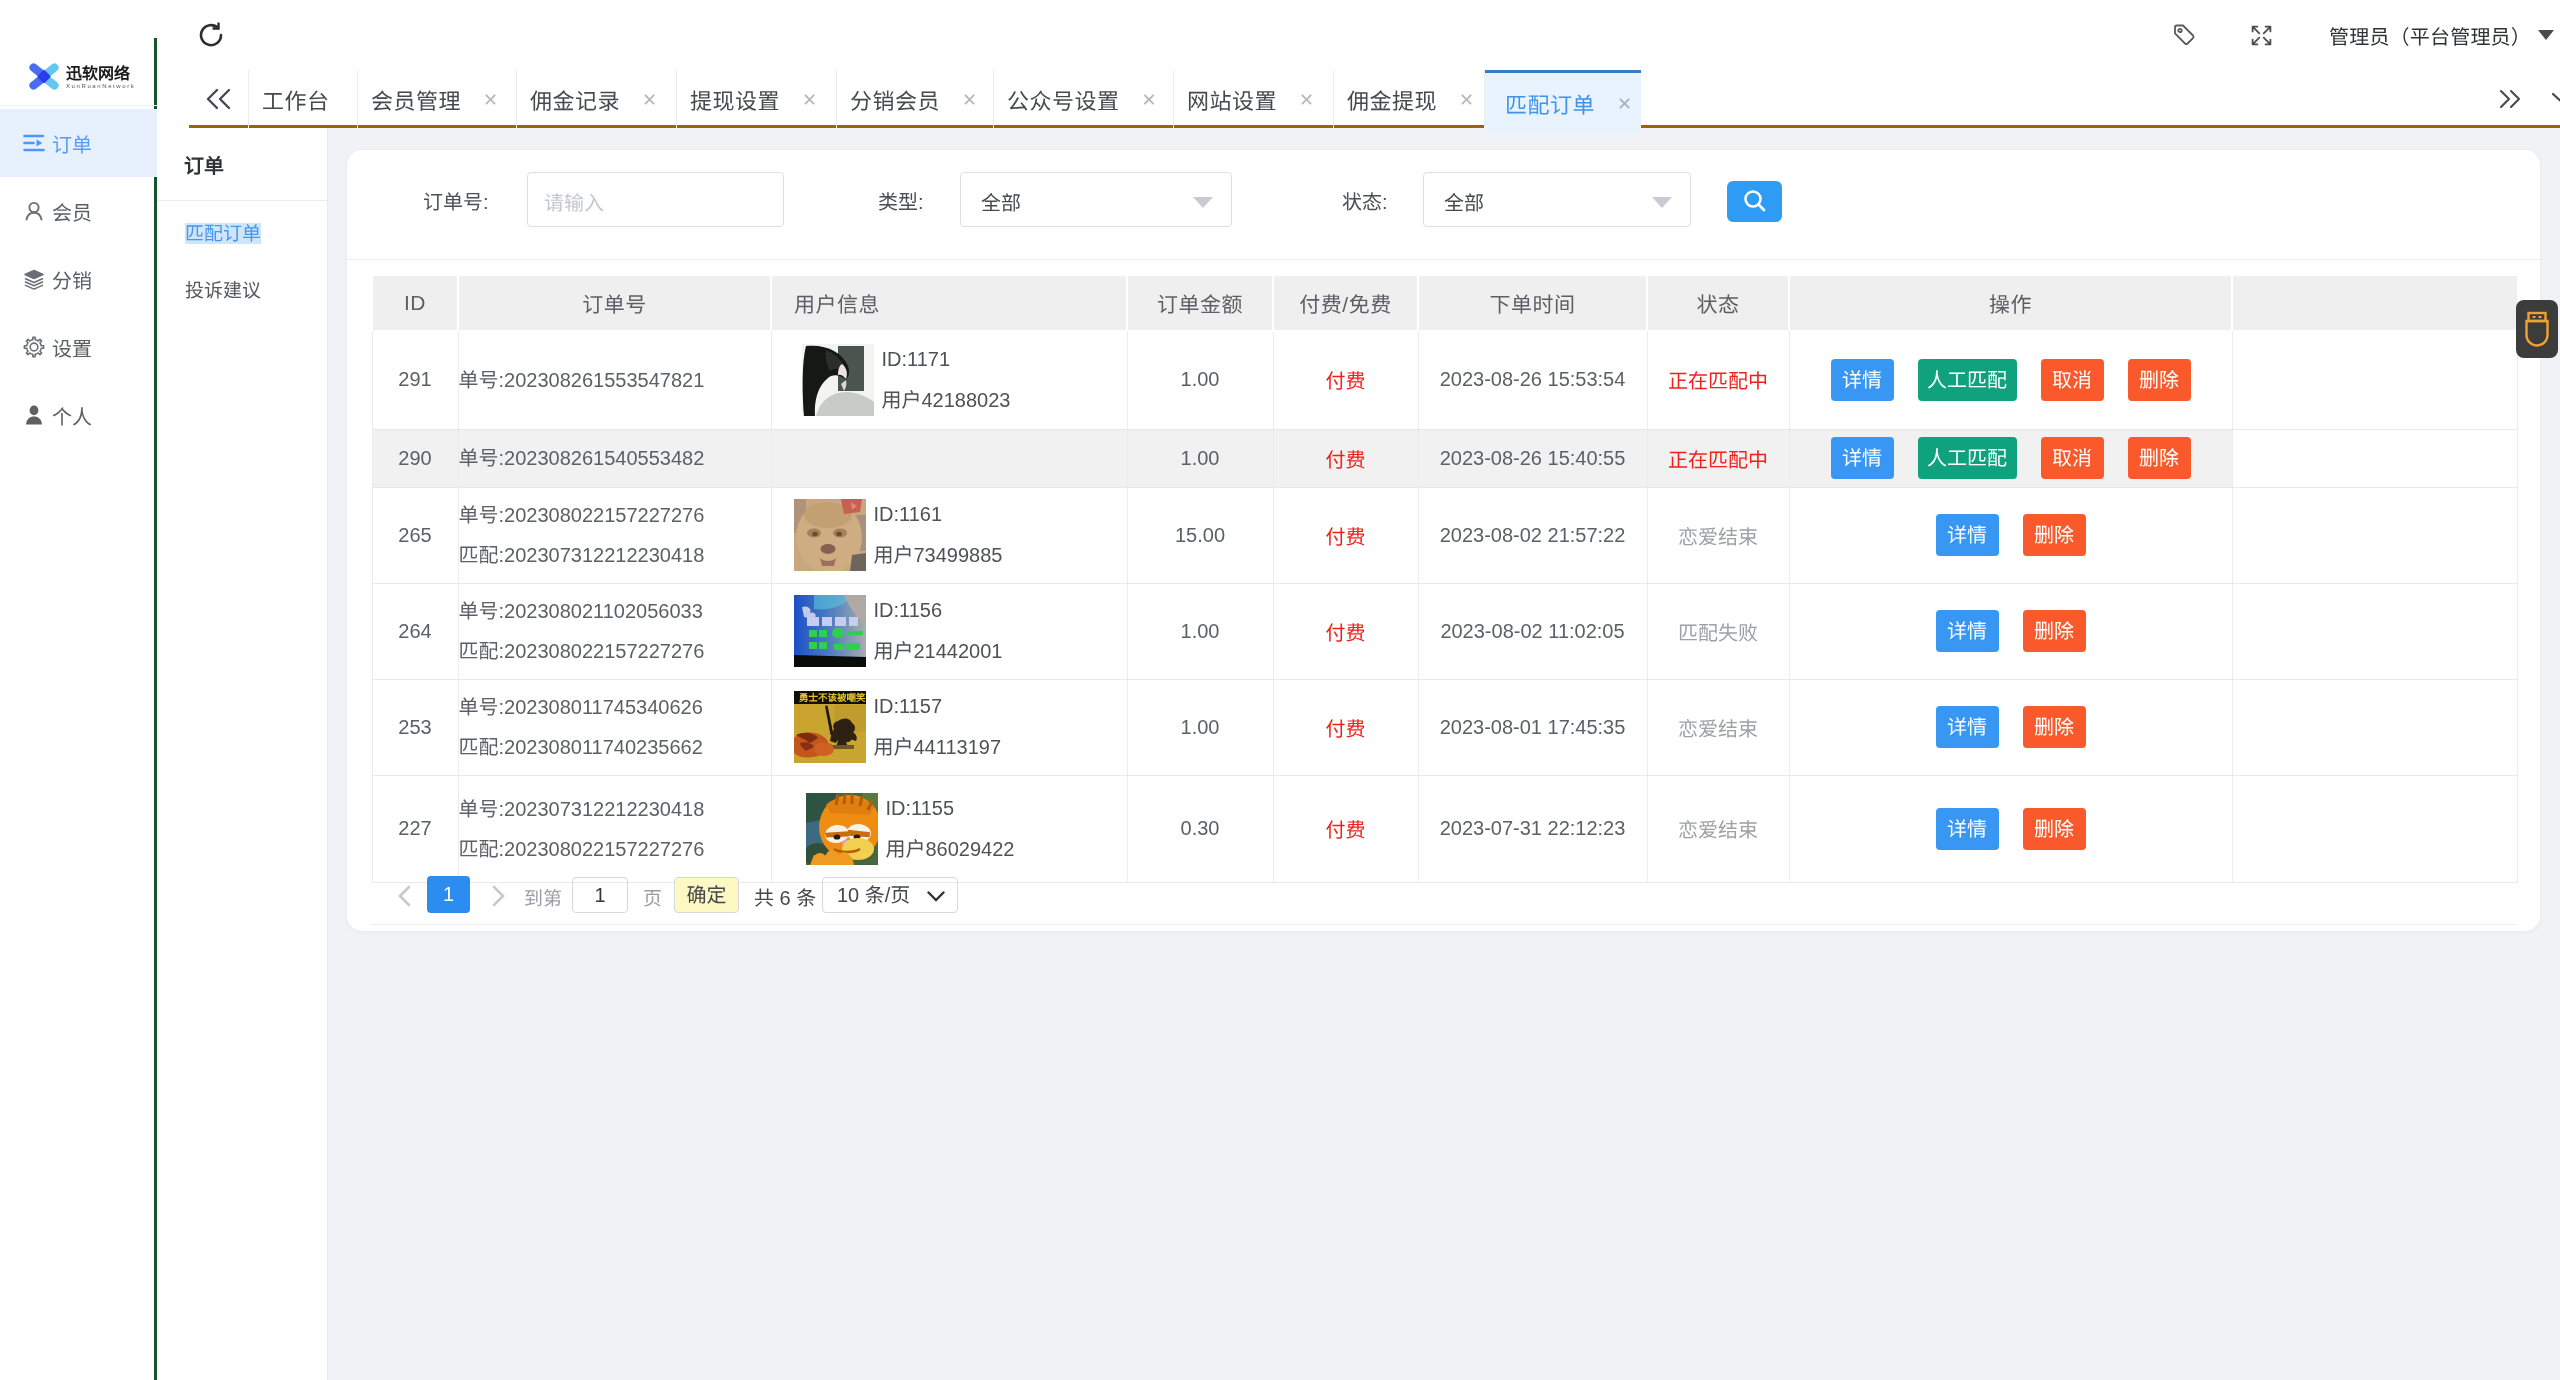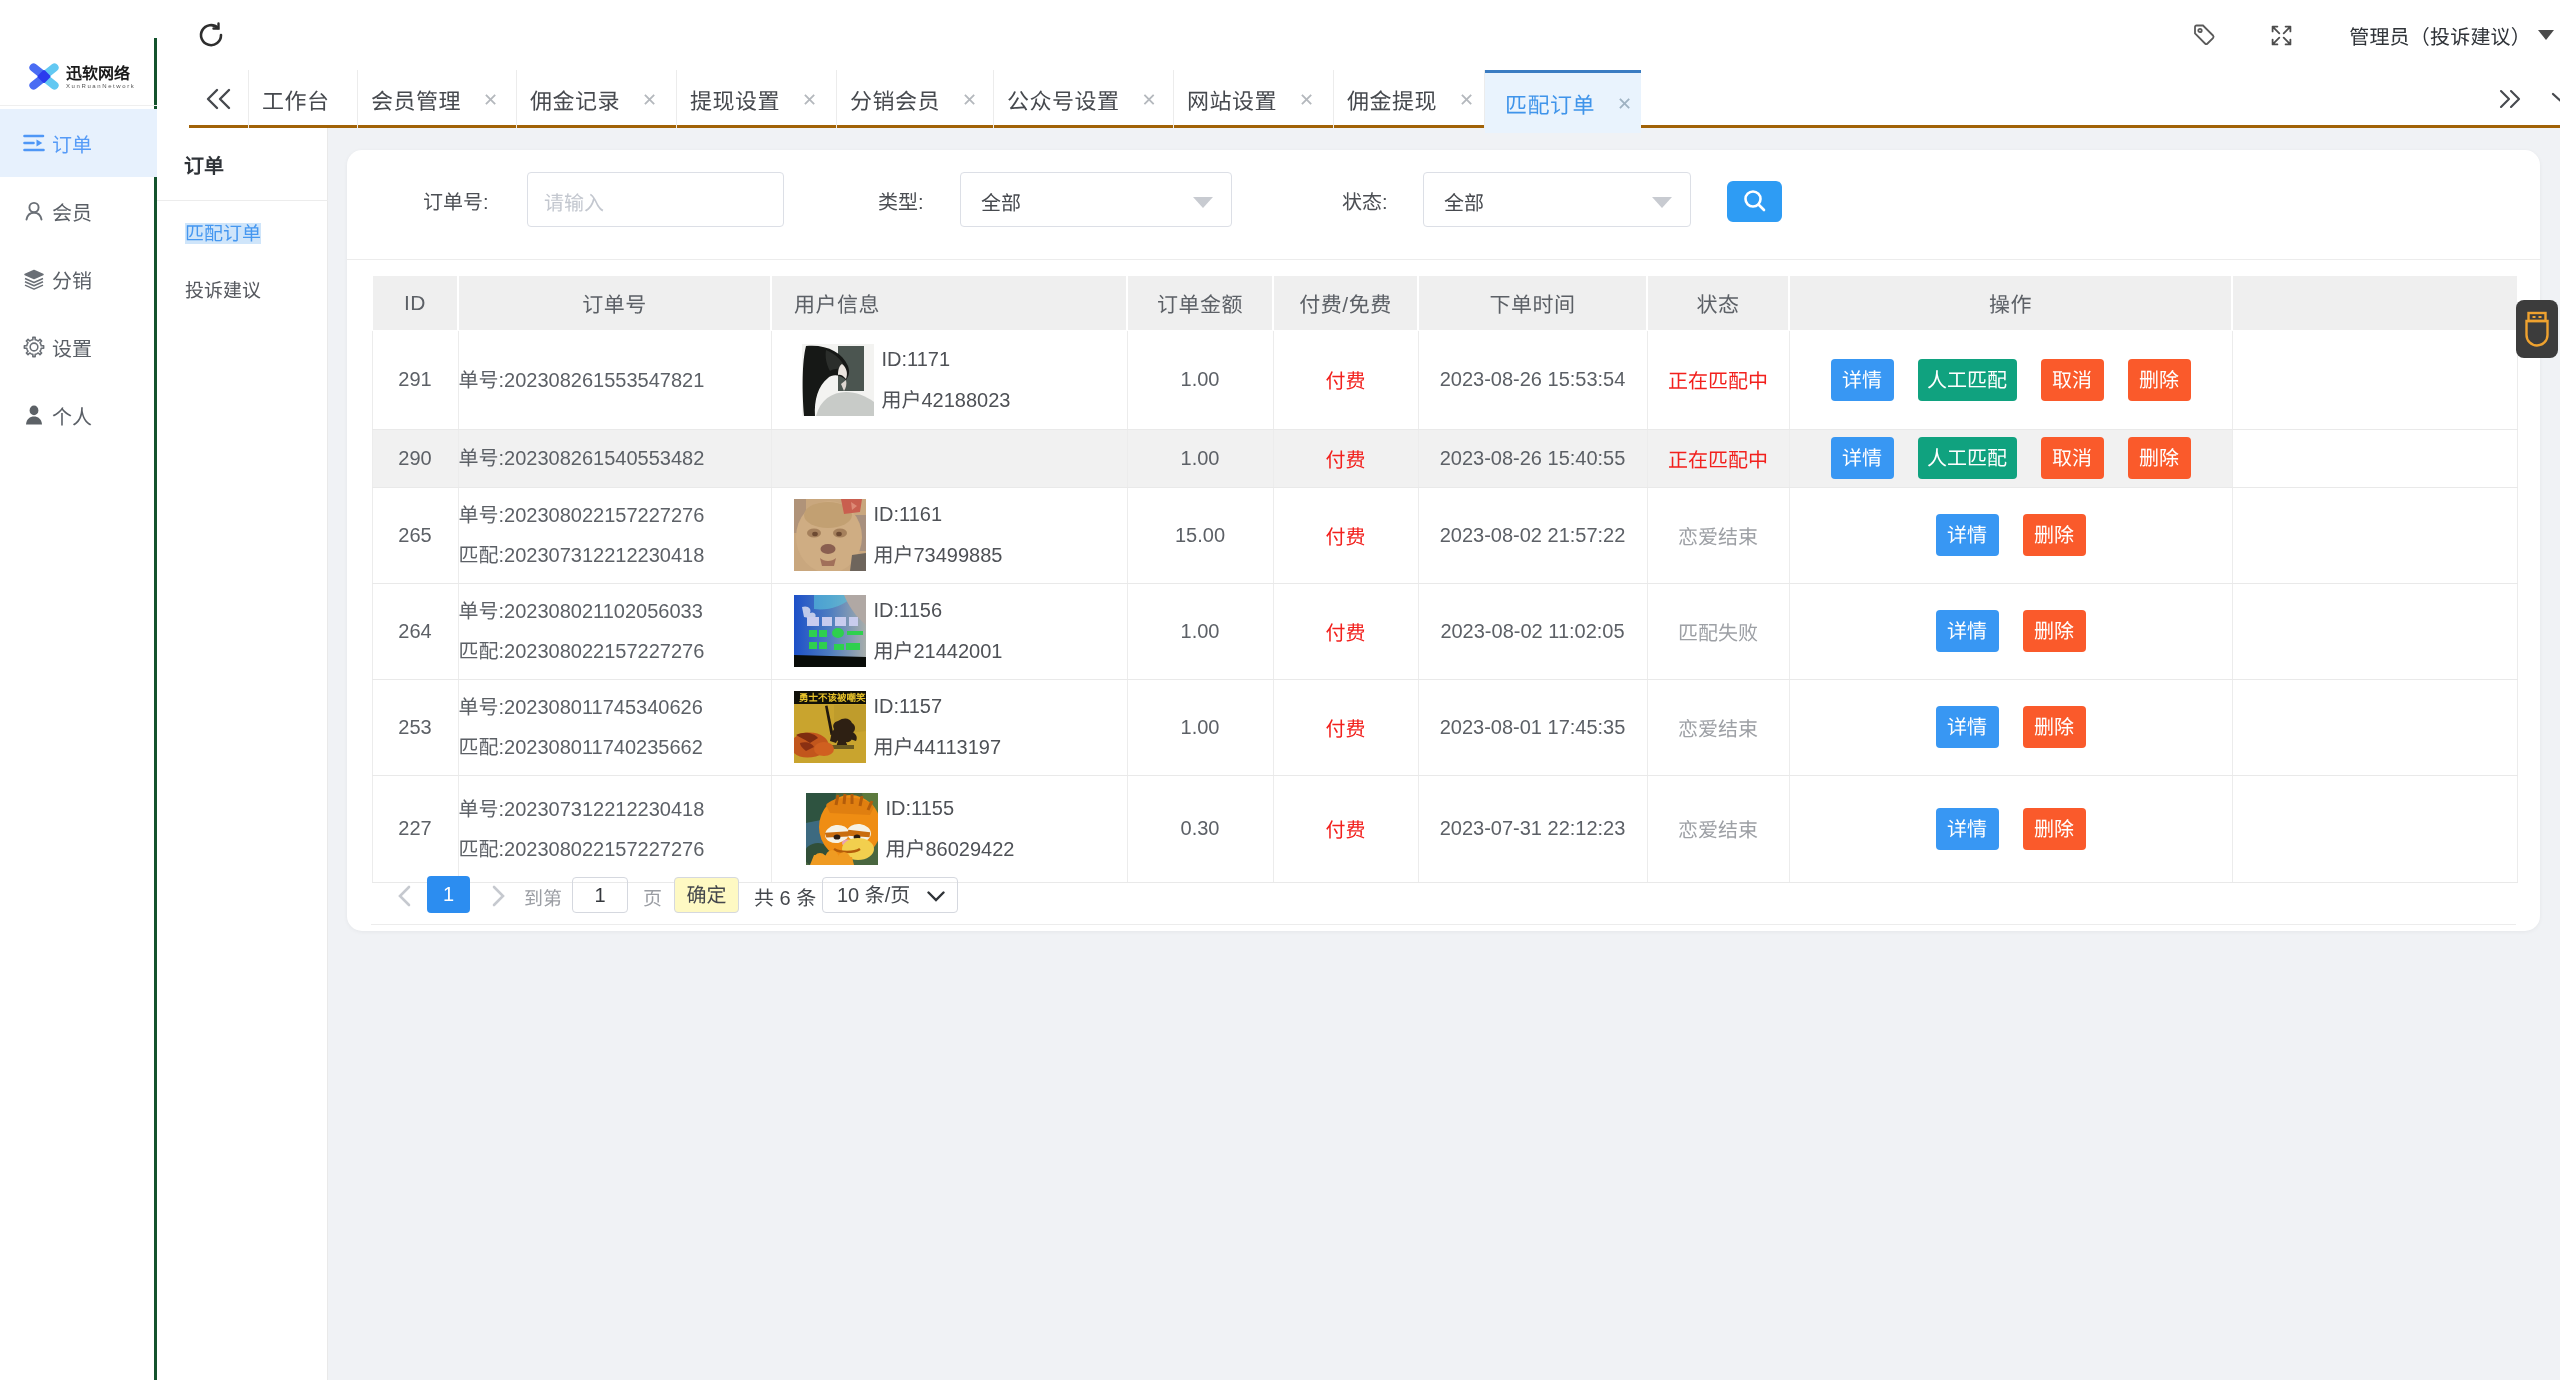--- a/index.html
+++ b/index.html
@@ -142,21 +142,21 @@
     <svg width="24" height="24" viewBox="0 0 24 24" fill="none" stroke="#5a5a5a" stroke-width="1.8">
       <path d="M3 4 A1.5 1.5 0 0 1 4.5 2.5 L11 2.5 L21 12.5 A1.8 1.8 0 0 1 21 15 L15.5 20.5 A1.8 1.8 0 0 1 13 20.5 L3 10.5 Z"></path>
       <circle cx="8" cy="7.5" r="1.7"></circle>
     </svg>
     <svg width="23" height="23" viewBox="0 0 23 23" fill="none" stroke="#4d4d4d" stroke-width="1.8" stroke-linecap="round" stroke-linejoin="round" style="margin-left:54px">
       <path d="M9.3 9.3 L2.6 2.6 M2.6 7.4 L2.6 2.6 L7.4 2.6"></path>
       <path d="M13.7 9.3 L20.4 2.6 M15.6 2.6 L20.4 2.6 L20.4 7.4"></path>
       <path d="M9.3 13.7 L2.6 20.4 M2.6 15.6 L2.6 20.4 L7.4 20.4"></path>
       <path d="M13.7 13.7 L20.4 20.4 M20.4 15.6 L20.4 20.4 L15.6 20.4"></path>
     </svg>
-    <span id="uname">管理员（投诉建议）</span>
+    <span id="uname">管理员（平台管理员）</span>
     <svg width="16" height="11" viewBox="0 0 16 11">
         <path d="M0 0 L16 0 L8 10 Z" fill="#4a4a4a"></path>
       </svg>
   </div>
 </div>
 
 <div id="tabs">
   <div id="tcollapse">
     <svg width="28" height="22" viewBox="0 0 28 22" fill="none" stroke="#46494e" stroke-width="2.4" stroke-linecap="round" stroke-linejoin="round">
       <path d="M12 2 L3 11 L12 20"></path>

